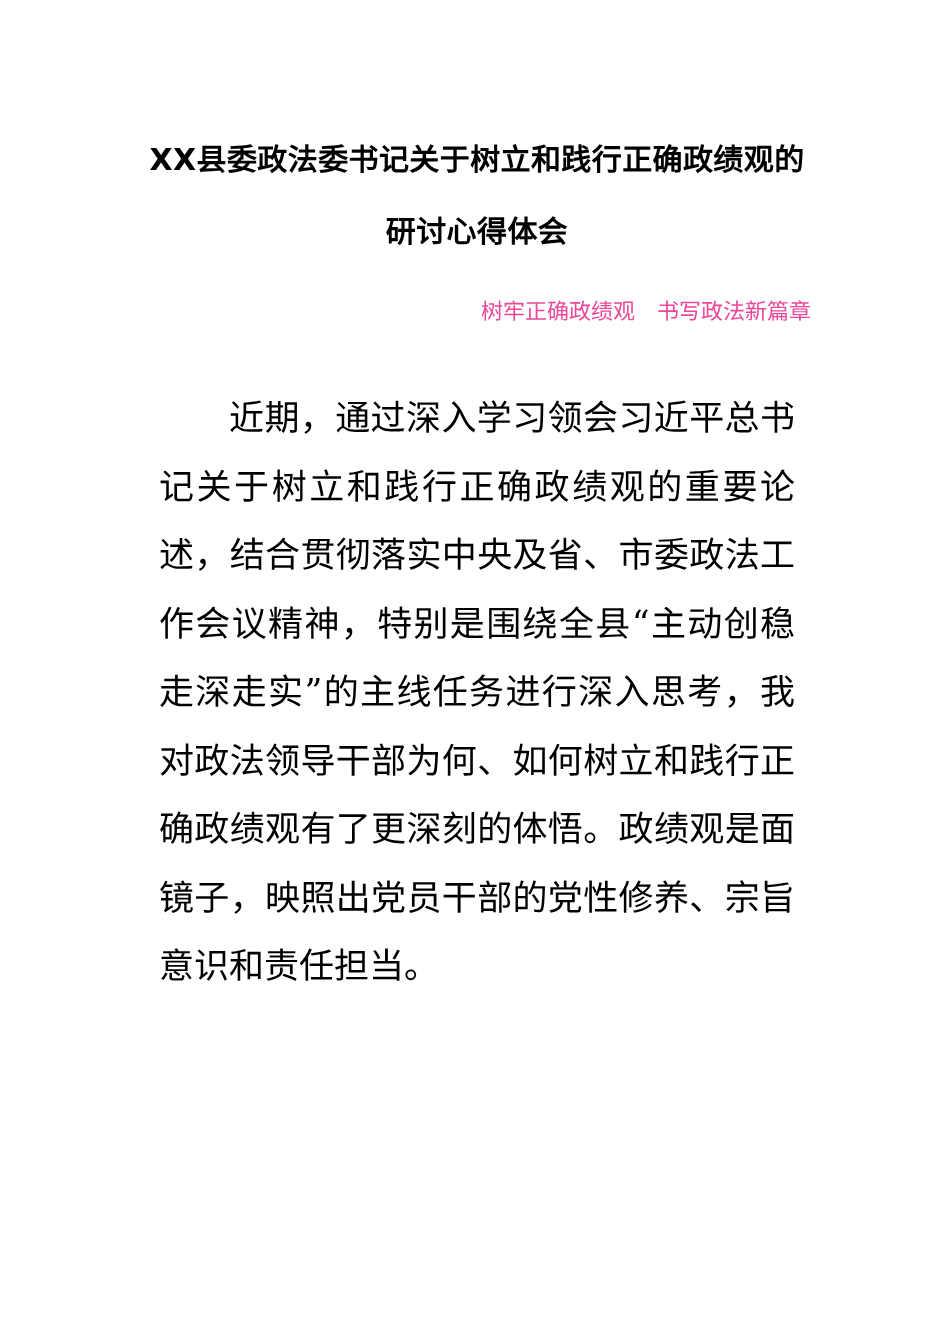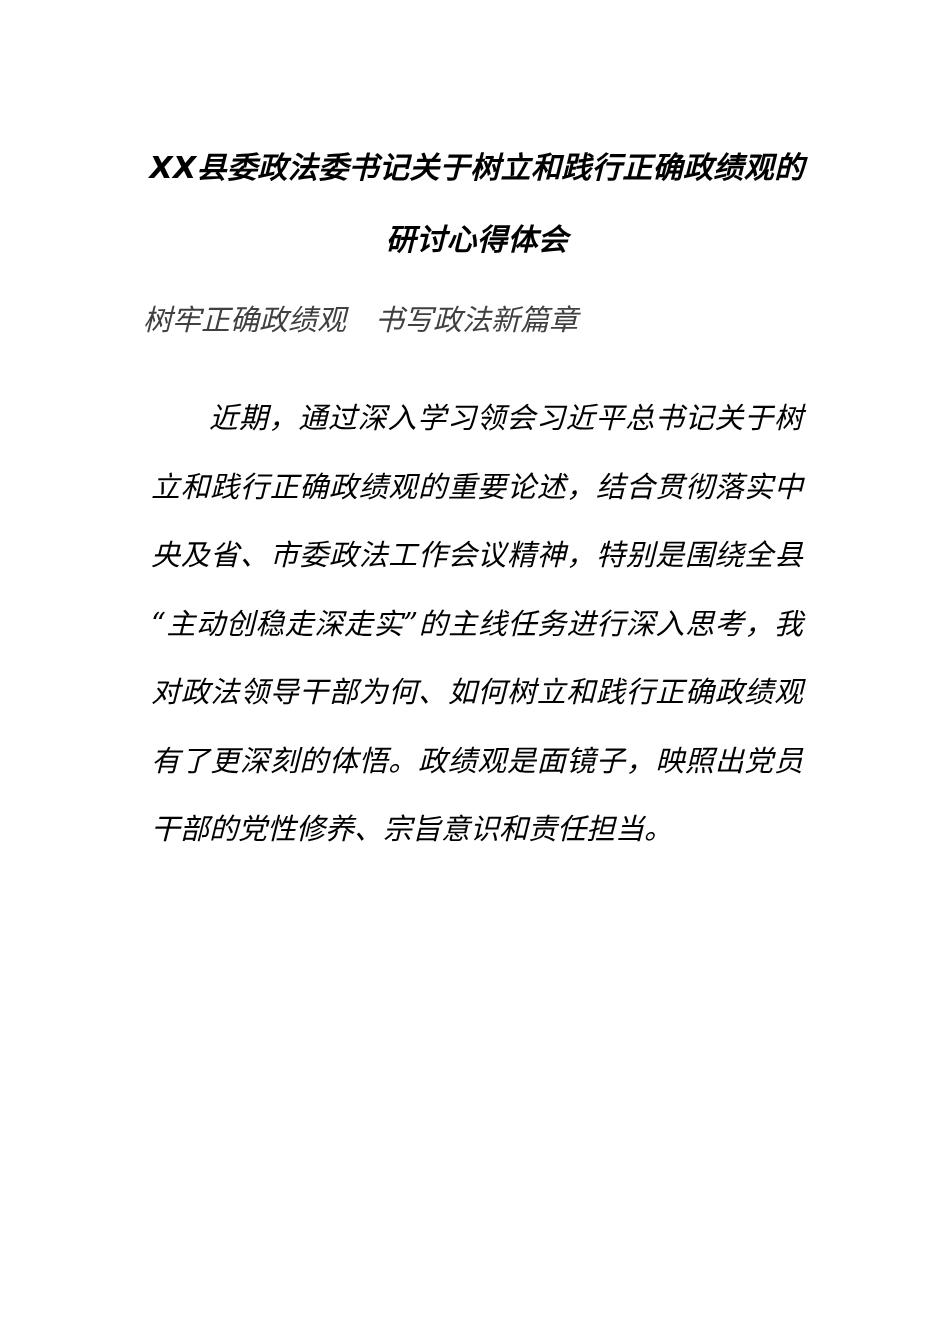--- a/index.html
+++ b/index.html
@@ -22,61 +22,60 @@
     width: 950px;
     height: 1344px;
     background: #ffffff;
     box-sizing: border-box;
     padding: 0;
   }
 
   .doc-body {
     position: absolute;
     left: 143px;
-    top: 16px;
+    top: 8px;
     width: 668px;
-    font-style: italic;
   }
 
   
   .doc-title {
     font-family: "DejaVu Sans", "Liberation Sans", sans-serif;
     font-weight: bold;
     font-size: 30px;
     line-height: 72px;
     text-align: center;
     letter-spacing: 0.4px;
     margin: 0;
     padding-top: 116px;
     color: #000000;
     white-space: normal;
   }
 
   
   .doc-subtitle {
     font-family: "DejaVu Serif", "Liberation Serif", serif;
     font-weight: normal;
-    font-size: 29px;
+    font-size: 22px;
     line-height: 68px;
-    text-align: left;
+    text-align: right;
     margin: 0;
     padding-top: 10px;
-    color: #404040;
+    color: #ec4899;
   }
 
   
   .doc-para {
     font-family: "DejaVu Serif", "Liberation Serif", serif;
     font-weight: normal;
-    font-size: 29px;
+    font-size: 35px;
     line-height: 68.5px;
     text-align: justify;
     text-justify: inter-ideograph;
     text-align-last: left;
-    margin: 8px;
+    margin: 16px;
     color: #000000;
     word-break: break-all;
   }
   .doc-para.indent {
     text-indent: 2em;
     padding-top: 22px;
   }
   .doc-para.cont {
     text-indent: 0;
   }

